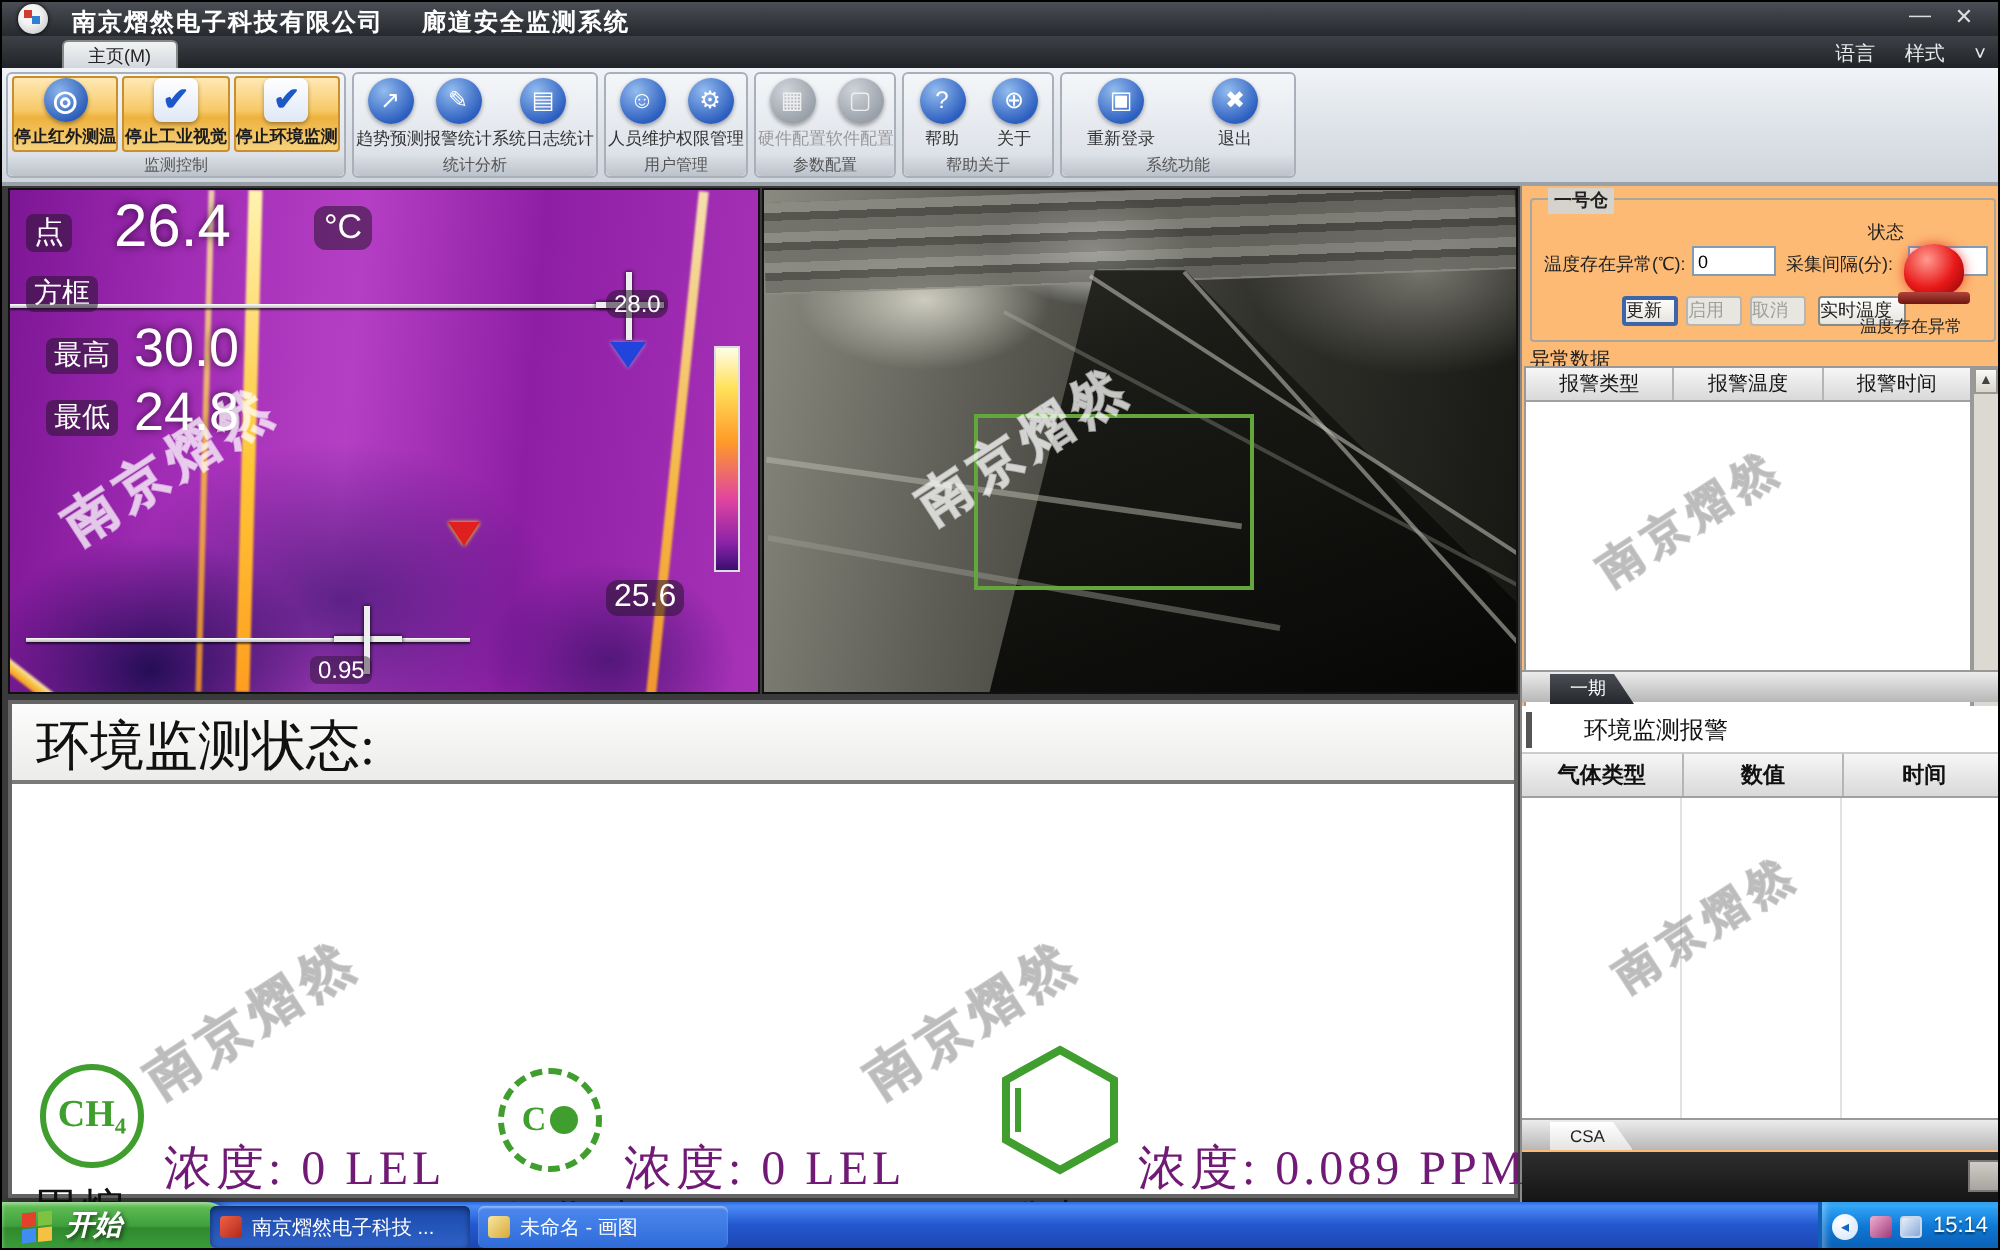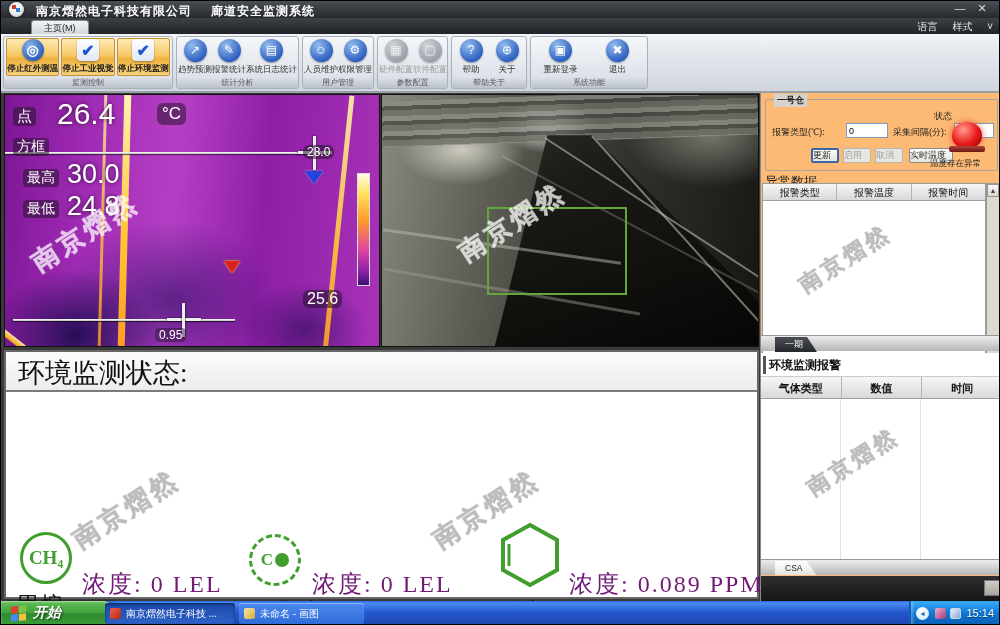--- a/index.html
+++ b/index.html
@@ -137,35 +137,35 @@
     background:linear-gradient(180deg,#fdfdfc,#e6e4de); text-align:left; line-height:13px; color:#222; cursor:pointer; }
   .pbtn.focused { border:2px solid #3c66a8; line-height:11px; }
   .pbtn.disabled { color:#a0a09a; border-color:#b8b6b0; background:#e8e6e0; }
   .status-label { position:absolute; left:168px; top:10px; font-size:9px; color:#222; }
   .lamp { position:absolute; left:186px; top:22px; width:30px; height:26px;
     background:radial-gradient(circle at 38% 30%, #ff9a90, #e81818 55%, #8f0808 95%);
     border-radius:50% 50% 42% 42%; box-shadow:0 0 6px rgba(230,30,30,.7); }
   .lamp::after { content:""; position:absolute; left:-3px; bottom:-4px; width:36px; height:6px;
     background:linear-gradient(180deg,#b0443c,#6e1410); border-radius:2px; }
   .lamp-caption { position:absolute; left:164px; top:58px; font-size:8.5px; color:#222; }
-  .abn-label { position:absolute; left:4px; top:80px; font-size:13px; color:#222; }
+  .abn-label { position:absolute; left:4px; top:80px; font-size:10px; color:#222; }
   .alarm-table { position:absolute; left:1px; top:90px; width:224px; height:240px; background:#fff; border:1px solid #999; }
   .tbl-head { display:flex; height:17px; background:linear-gradient(180deg,#f6f6f6,#d9d9d9); border-bottom:1px solid #a0a0a0; }
   .tbl-head .th { flex:1; font-size:10px; color:#111; text-align:center; line-height:17px; border-right:1px solid #b5b5b5; }
   .vscroll { position:absolute; left:225px; top:90px; width:14px; height:240px; background:#dcd9d3; border:1px solid #999; }
   .vs-btn { position:absolute; left:0; width:12px; height:13px; background:linear-gradient(180deg,#fbfaf8,#d8d5cf);
     border:1px solid #9a9890; font-size:7px; text-align:center; line-height:12px; color:#444; }
   .tabbar { position:absolute; left:0; width:241px; height:16px; background:linear-gradient(180deg,#ececec,#b7b7b7); border-top:1px solid #999; }
   .tab-dark { position:absolute; left:14px; top:1px; height:15px; padding:0 14px 0 10px; background:linear-gradient(180deg,#4a4e54,#24272b);
     color:#fff; font-size:9px; line-height:15px; clip-path:polygon(0 0, calc(100% - 10px) 0, 100% 100%, 0 100%); }
   .tab-light { position:absolute; left:14px; top:1px; height:14px; padding:0 14px 0 10px; background:linear-gradient(180deg,#ffffff,#e4e4e2);
     color:#222; font-size:8.5px; line-height:14px; clip-path:polygon(0 0, calc(100% - 10px) 0, 100% 100%, 0 100%); }
   .env-alarm-title { position:absolute; left:0; top:260px; width:241px; height:24px; background:#fff; border-bottom:1px solid #ccc; }
   .env-alarm-title .accent { position:absolute; left:2px; top:3px; width:3px; height:18px; background:#555; }
-  .env-alarm-title .txt { position:absolute; left:8px; top:4px; font-size:12px; font-weight:bold; color:#111; font-family:"Liberation Serif", serif;text-align:center; }
+  .env-alarm-title .txt { position:absolute; left:31px; top:4px; font-size:12px; font-weight:normal; color:#111; font-family:"Liberation Serif", serif;text-align:center; }
   .env-table { position:absolute; left:0; top:284px; width:241px; height:182px; background:#fff; }
   .env-table .tbl-head { height:22px; }
   .env-table .tbl-head .th { line-height:22px; font-size:11px; font-weight:bold; font-family:"Liberation Serif", serif; }
   .env-table .cols { position:absolute; left:0; top:22px; width:100%; bottom:0;
     background:linear-gradient(90deg, transparent 0 79px, #e2e2e2 79px 80px, transparent 80px 159px, #e2e2e2 159px 160px, transparent 160px); }
   .dark-strip { position:absolute; left:0; top:483px; width:241px; height:25px; background:linear-gradient(180deg,#2e2e2e,#151515); }
   .dark-strip .corner { position:absolute; right:2px; top:4px; width:16px; height:16px; background:linear-gradient(180deg,#cfccc6,#a8a5a0); border:1px solid #777; }
 
   
   .taskbar { position:absolute; left:0; top:600px; width:1000px; height:25px;
@@ -383,21 +383,21 @@
       </div>
 
       <span class="wm dark" style="left:60px;top:140px;">南京熠然</span>
       <span class="wm dark" style="left:420px;top:140px;">南京熠然</span>
     </div>
   </div>
 
   <div class="rpanel">
     <div class="groupbox">
       <span class="gb-title">一号仓</span>
-      <span class="fld-label" style="left:6px;top:26px;">报警类型(℃):</span>
+      <span class="fld-label" style="left:6px;top:26px;">温度存在异常(℃):</span>
       <input class="fld-input" style="left: 80px; top: 23px; width: 42px;" value="0">
       <span class="fld-label" style="left:127px;top:26px;">采集间隔(分):</span>
       <input class="fld-input" style="left: 188px; top: 23px; width: 40px;" value="5">
       <div class="pbtn focused" style="left:45px;top:48px;width:28px;">更新</div>
       <div class="pbtn disabled" style="left:77px;top:48px;width:28px;">启用</div>
       <div class="pbtn disabled" style="left:109px;top:48px;width:28px;">取消</div>
       <div class="pbtn" style="left:143px;top:48px;width:44px;">实时温度</div>
       <span class="status-label">状态</span>
       <div class="lamp"></div>
       <span class="lamp-caption">温度存在异常</span>

